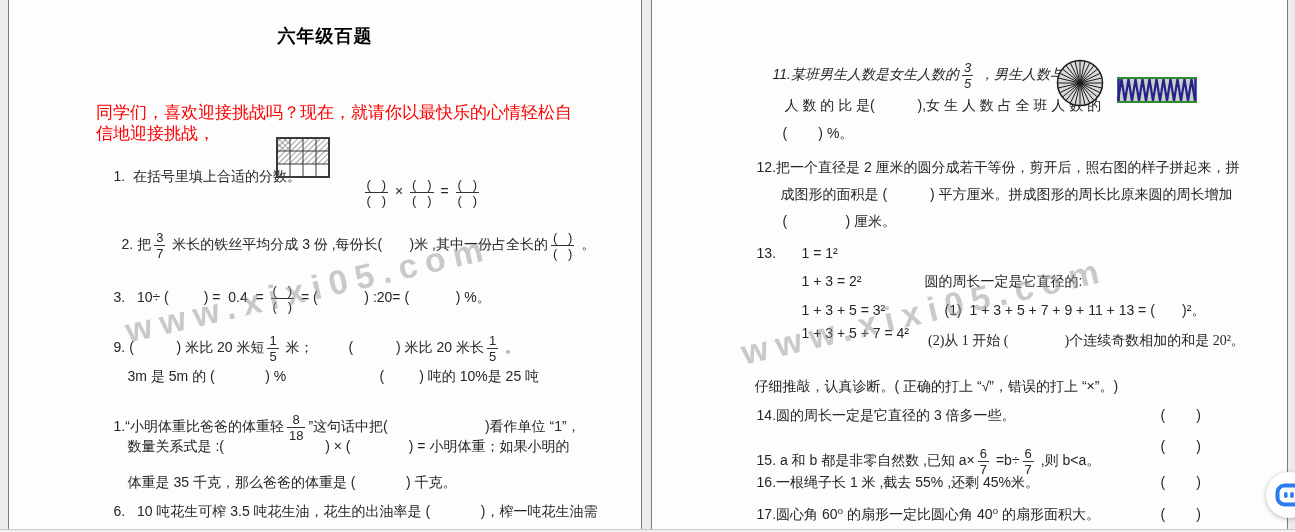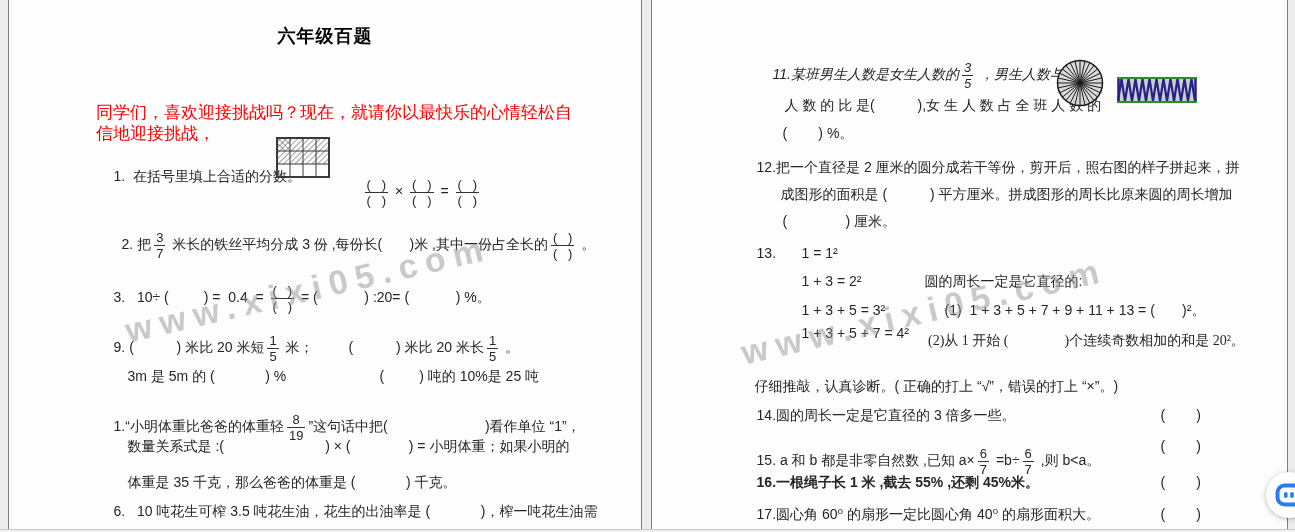--- a/index.html
+++ b/index.html
@@ -117,21 +117,21 @@
 
   <div class="line frac-line" style="left:89px; top:296px;">
     <span>9. (           ) 米比 20 米短</span><span class="frac"><span class="ft">1</span><span>5</span></span><span> 米；         (           ) 米比 20 米长</span><span class="frac"><span class="ft">1</span><span>5</span></span><span> 。</span>
   </div>
 
   <div class="line" style="left:103px; top:346px;">
     <span>3m 是 5m 的 (             ) %                        (         ) 吨的 10%是 25 吨</span>
   </div>
 
   <div class="line frac-line" style="left:89px; top:375px;">
-    <span>1.“小明体重比爸爸的体重轻</span><span class="frac"><span class="ft">8</span><span>19</span></span><span>”这句话中把(                         )看作单位 “1”，</span>
+    <span>1.“小明体重比爸爸的体重轻</span><span class="frac"><span class="ft">8</span><span>18</span></span><span>”这句话中把(                         )看作单位 “1”，</span>
   </div>
   <div class="line" style="left:103px; top:416px;">
     <span>数量关系式是 :(                          ) × (               ) = 小明体重；如果小明的</span>
   </div>
   <div class="line" style="left:103px; top:452px;">
     <span>体重是 35 千克，那么爸爸的体重是 (             ) 千克。</span>
   </div>
 
   <div class="line" style="left:89px; top:481px;">
     <span>6.   10 吨花生可榨 3.5 吨花生油，花生的出油率是 (             )，榨一吨花生油需</span>
@@ -242,21 +242,21 @@
     <span>(        )</span>
   </div>
 
   <div class="line frac-line" style="left:89px; top:409px;">
     <span>15. a 和 b 都是非零自然数 ,已知 a×</span><span class="frac"><span class="ft">6</span><span>7</span></span><span> =b÷</span><span class="frac"><span class="ft">6</span><span>7</span></span><span> ,则 b&lt;a。</span>
   </div>
   <div class="line" style="left:493px; top:416px;">
     <span>(        )</span>
   </div>
 
-  <div class="line" style="left:89px; top:452px;font-weight:bold;">
+  <div class="line" style="left:89px; top:452px;">
     <span>16.一根绳子长 1 米 ,截去 55% ,还剩 45%米。</span>
   </div>
   <div class="line" style="left:493px; top:452px;">
     <span>(        )</span>
   </div>
 
   <div class="line" style="left:89px; top:484px;">
     <span>17.圆心角 60⁰ 的扇形一定比圆心角 40⁰ 的扇形面积大。</span>
   </div>
   <div class="line" style="left:493px; top:484px;">

